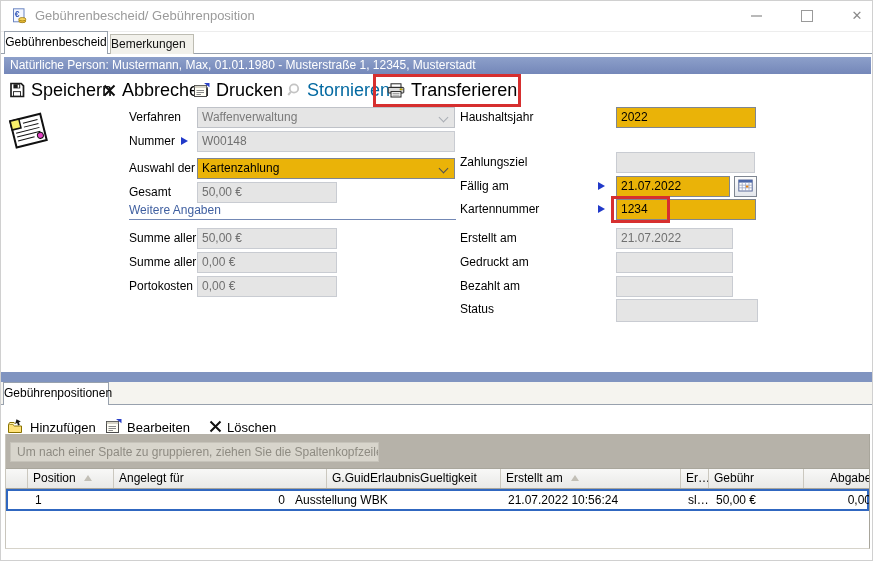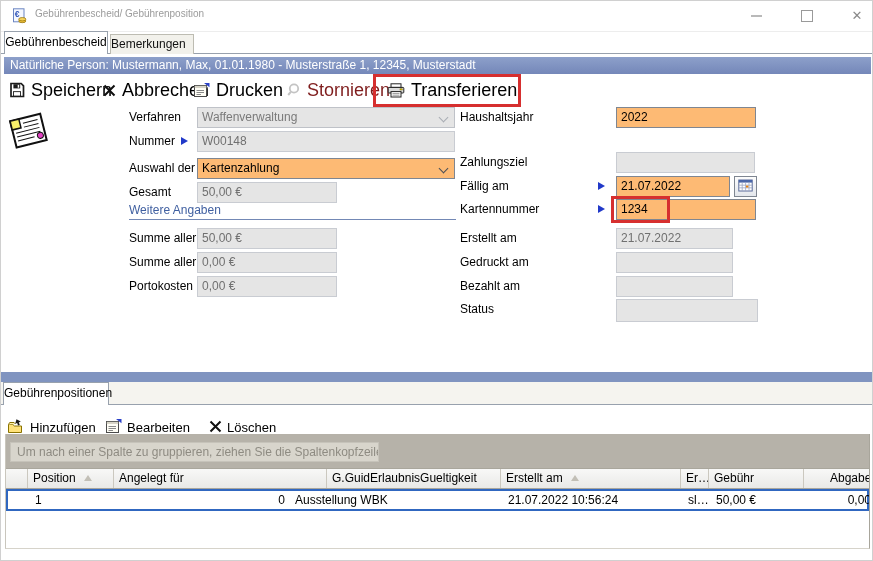--- a/index.html
+++ b/index.html
@@ -2,46 +2,46 @@
 <html><head>
 <meta charset="utf-8">
 <style>
   html,body{margin:0;padding:0;background:#ffffff;}
   .window{position:relative;width:873px;height:561px;background:#fff;overflow:hidden;
     font-family:"Liberation Sans",sans-serif;font-size:12px;color:#000;
     border:1px solid #d0d0d0;box-sizing:border-box;}
   
   .titlebar{position:absolute;left:0;top:0;width:100%;height:30px;background:#fff;border-bottom:1px solid #ededed;}
   .title-icon{position:absolute;left:10px;top:7px;width:16px;height:16px;}
-  .title-text{position:absolute;left:34px;top:7px;font-size:10px;color:#9b9b9b;white-space:nowrap;}
+  .title-text{position:absolute;left:34px;top:7px;font-size:13px;color:#9b9b9b;white-space:nowrap;}
   .wctl{position:absolute;top:0;width:34px;height:29px;display:flex;align-items:center;justify-content:center;color:#8a8a8a;}
   .wctl.min{left:738px}.wctl.max{left:789px}.wctl.cls{left:839px;font-size:13px;}
   .minline{display:inline-block;width:11px;height:2px;background:#b9b9b9;}
   .maxbox{display:inline-block;width:10px;height:10px;border:1.5px solid #9a9a9a;}
   
   .tabstrip{position:absolute;left:0;top:30px;width:100%;height:23px;border-bottom:1px solid #98a1ad;box-sizing:border-box;}
   .tab-active{position:absolute;left:3px;top:0;width:104px;height:23px;background:#fff;
     border:1px solid #98a1ad;border-bottom:none;box-sizing:border-box;text-align:center;line-height:21px;z-index:2;}
   .tab-inactive{position:absolute;left:109px;top:3px;width:84px;height:20px;background:#f2f1eb;
     border:1px solid #bdbcb2;border-bottom:none;box-sizing:border-box;text-align:left;line-height:18px;color:#111;}
   
   .personbar{position:absolute;left:3px;top:56px;width:867px;height:17px;
     background:linear-gradient(#8da0ca,#7487b9);color:#fff;line-height:17px;padding-left:6px;
     box-sizing:border-box;white-space:nowrap;}
   
   .maintb{position:absolute;left:0;top:74px;width:100%;height:30px;background:#fff;}
   .tbtn{position:absolute;top:0;height:30px;display:flex;align-items:center;gap:6px;
     font-size:18px;color:#000;white-space:nowrap;cursor:default;}
   .tbtn .ticn{display:flex;align-items:center;}
-  .tbtn.disabled{color:#7f1d1d;}
+  .tbtn.disabled{color:#0369a1;}
   .redbox{position:absolute;border:3px solid #d62f2f;box-sizing:border-box;pointer-events:none;z-index:5;}
   
   .noteicn{position:absolute;left:5px;top:107px;}
   .lbl{position:absolute;height:21px;line-height:21px;white-space:nowrap;color:#000;}
-  .fld{position:absolute;height:21px;box-sizing:border-box;background:#fdba74;border:1px solid #7f8691;
+  .fld{position:absolute;height:21px;box-sizing:border-box;background:#eab308;border:1px solid #7f8691;
     font-size:12px;line-height:19px;padding:0 4px;white-space:nowrap;overflow:hidden;}
   .fld.dis{background:#e5e5e5;border-color:#c9ccd2;color:#707070;}
   .fld.discombo{background:#e5e5e5;border-color:#bfc2c8;color:#7a7a7a;}
   .chev{position:absolute;right:7px;top:6px;width:6px;height:6px;border-right:1.6px solid #4a4f57;
     border-bottom:1.6px solid #4a4f57;transform:rotate(45deg);}
   .chev.gray{border-color:#a9adb4;}
   .barrow{position:absolute;width:0;height:0;border-left:7px solid #2139c9;
     border-top:4px solid transparent;border-bottom:4px solid transparent;}
   .linkhdr{position:absolute;left:128px;top:202px;color:#3f5fa0;white-space:nowrap;}
   .linkrule{position:absolute;left:128px;top:218px;width:327px;height:1px;background:#7388b5;}

